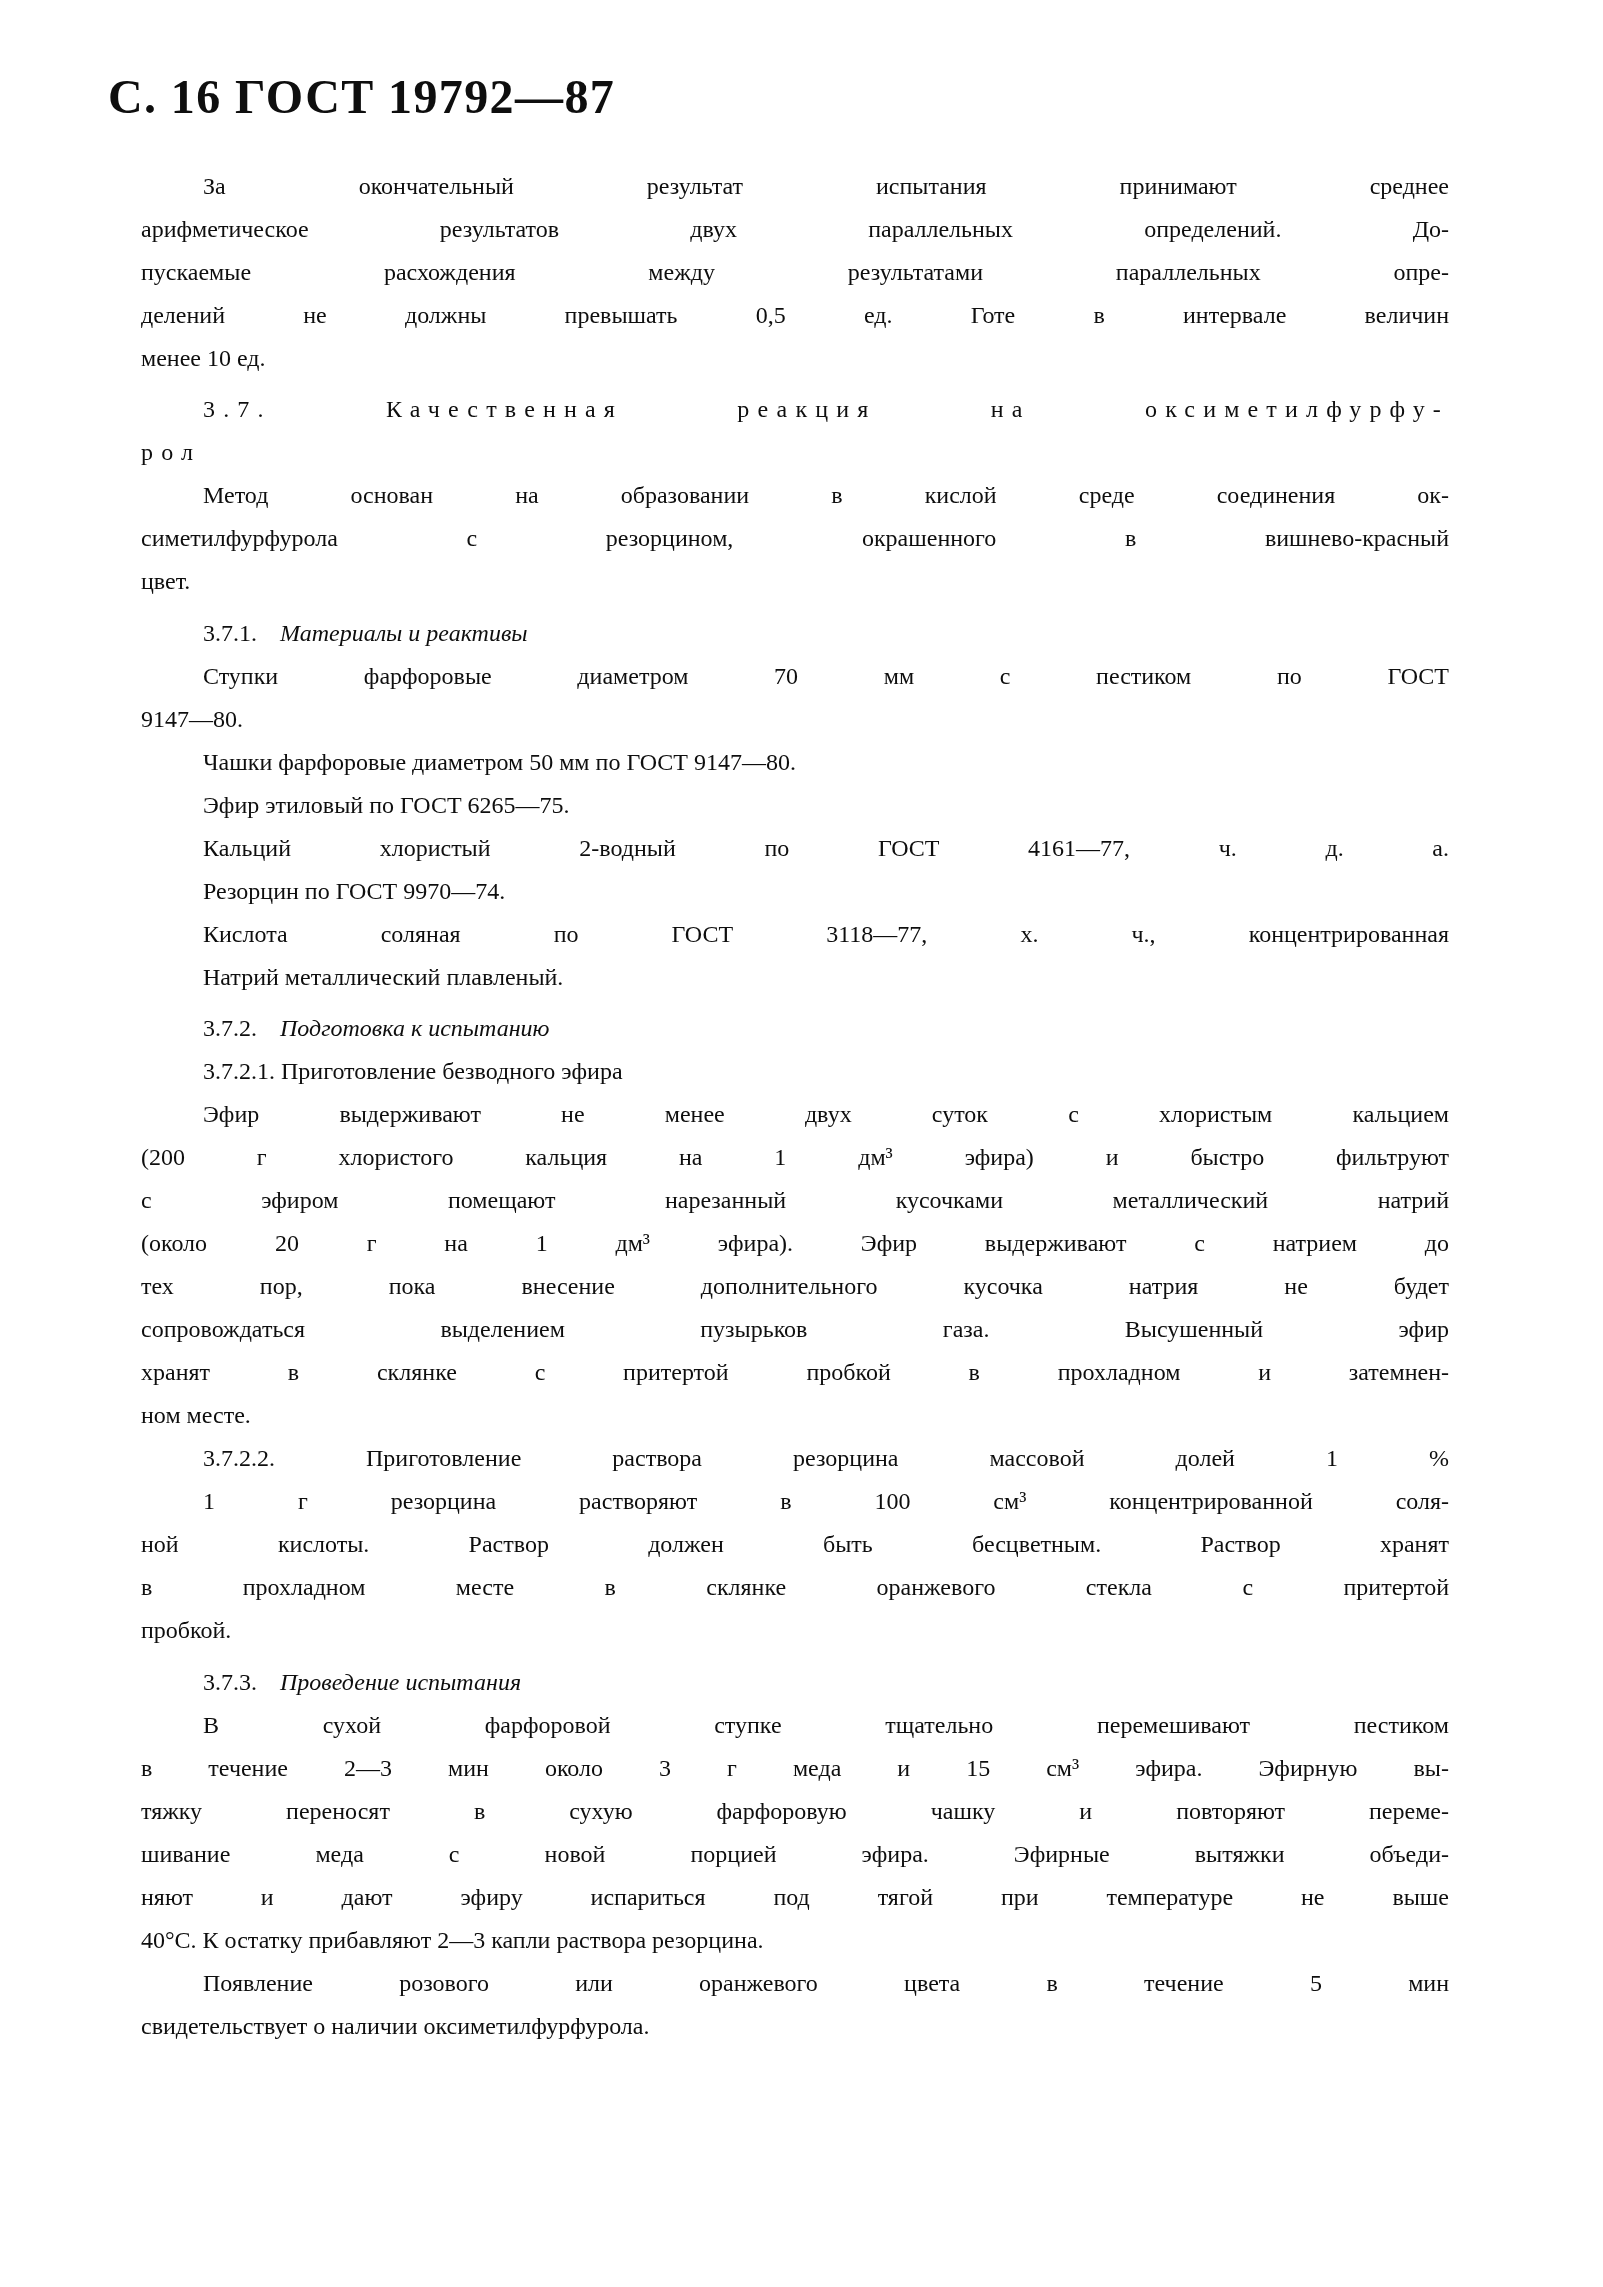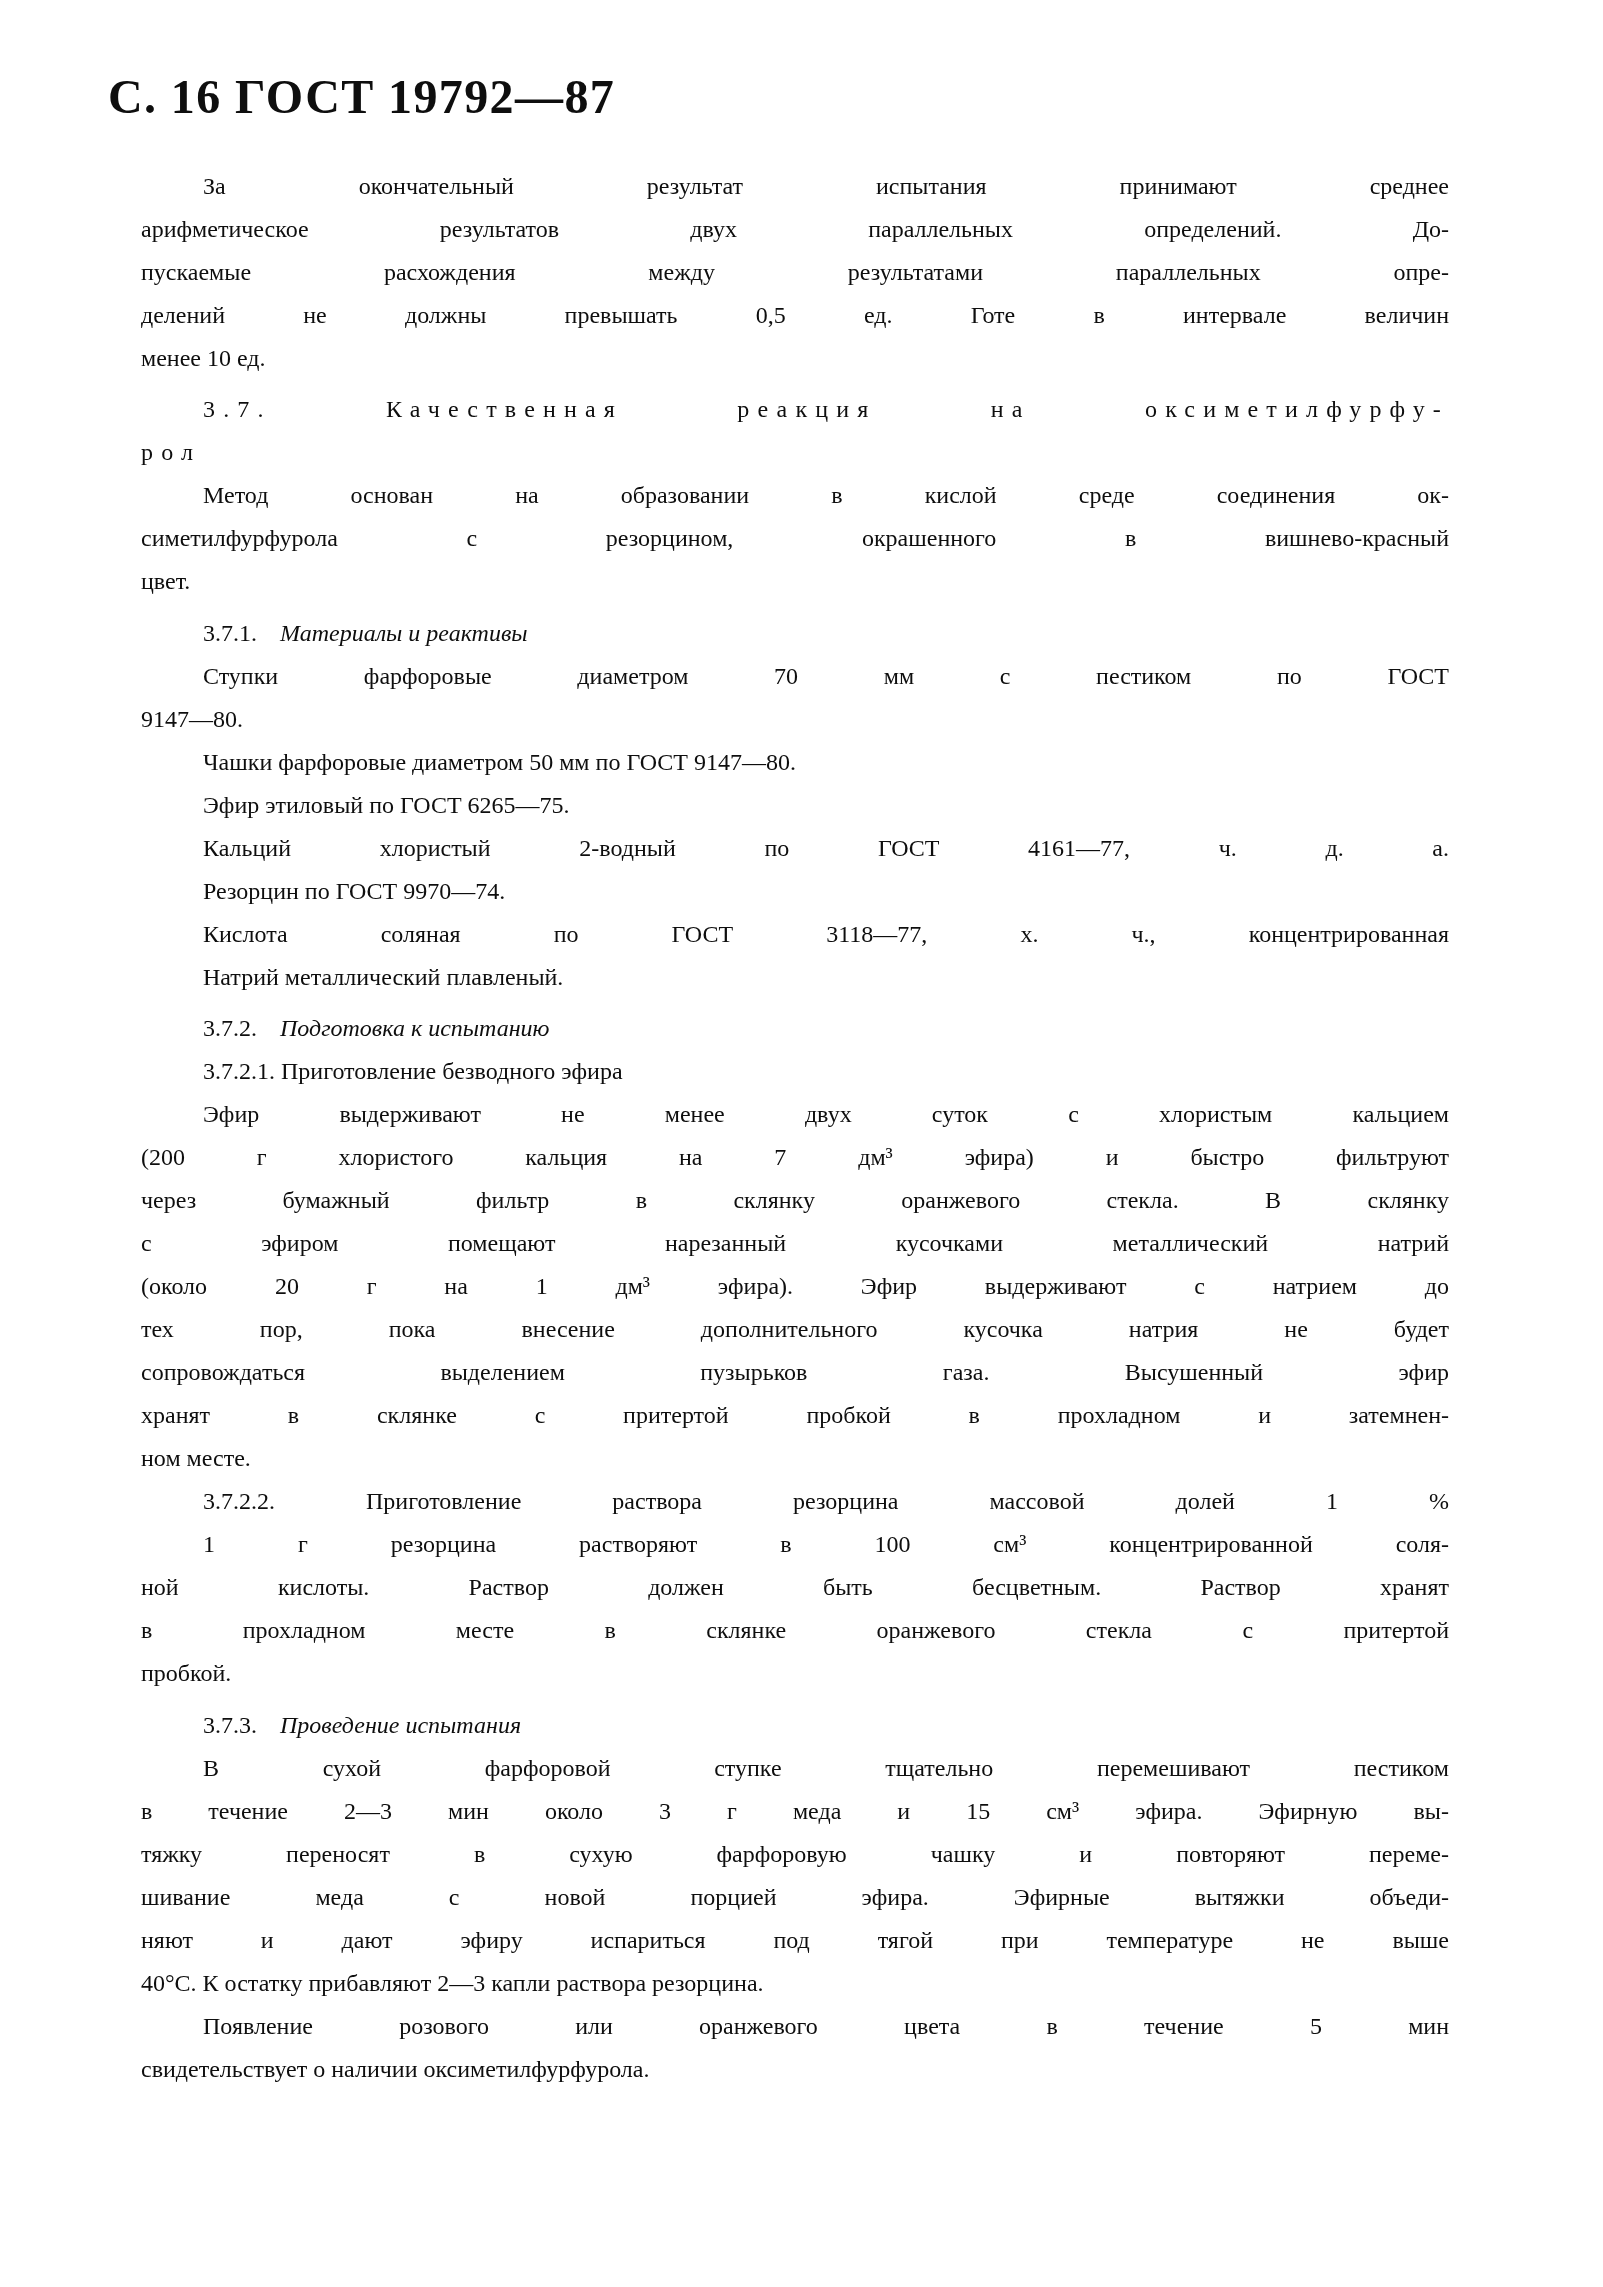--- a/index.html
+++ b/index.html
@@ -78,22 +78,21 @@
         <div class="line ind">Натрий металлический плавленый.</div>
       </div>
       <div class="block h">
         <div class="line ind"><span class="num">3.7.2.</span><span class="tit">Подготовка к испытанию</span></div>
       </div>
       <div class="block p">
         <div class="line ind">3.7.2.1. Приготовление безводного эфира</div>
       </div>
       <div class="block p">
         <div class="line jst ind">Эфир выдерживают не менее двух суток с хлористым кальцием</div>
-        <div class="line jst">(200 г хлористого кальция на 7 дм³ эфира) и быстро фильтруют</div>
-        <div class="line jst">через бумажный фильтр в склянку оранжевого стекла. В склянку</div>
+        <div class="line jst">(200 г хлористого кальция на 1 дм³ эфира) и быстро фильтруют</div>
         <div class="line jst">с эфиром помещают нарезанный кусочками металлический натрий</div>
         <div class="line jst">(около 20 г на 1 дм³ эфира). Эфир выдерживают с натрием до</div>
         <div class="line jst">тех пор, пока внесение дополнительного кусочка натрия не будет</div>
         <div class="line jst">сопровождаться выделением пузырьков газа. Высушенный эфир</div>
         <div class="line jst">хранят в склянке с притертой пробкой в прохладном и затемнен-</div>
         <div class="line">ном месте.</div>
       </div>
       <div class="block p">
         <div class="line jst ind">3.7.2.2. Приготовление раствора резорцина массовой долей 1 %</div>
       </div>

